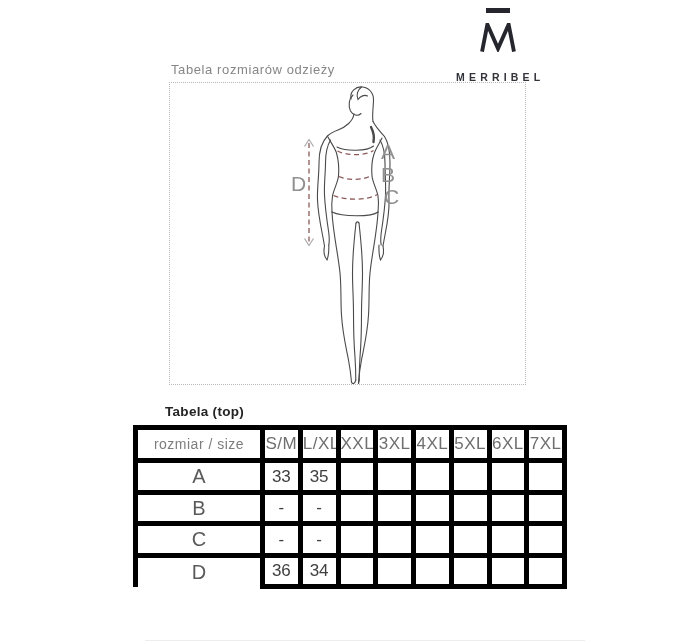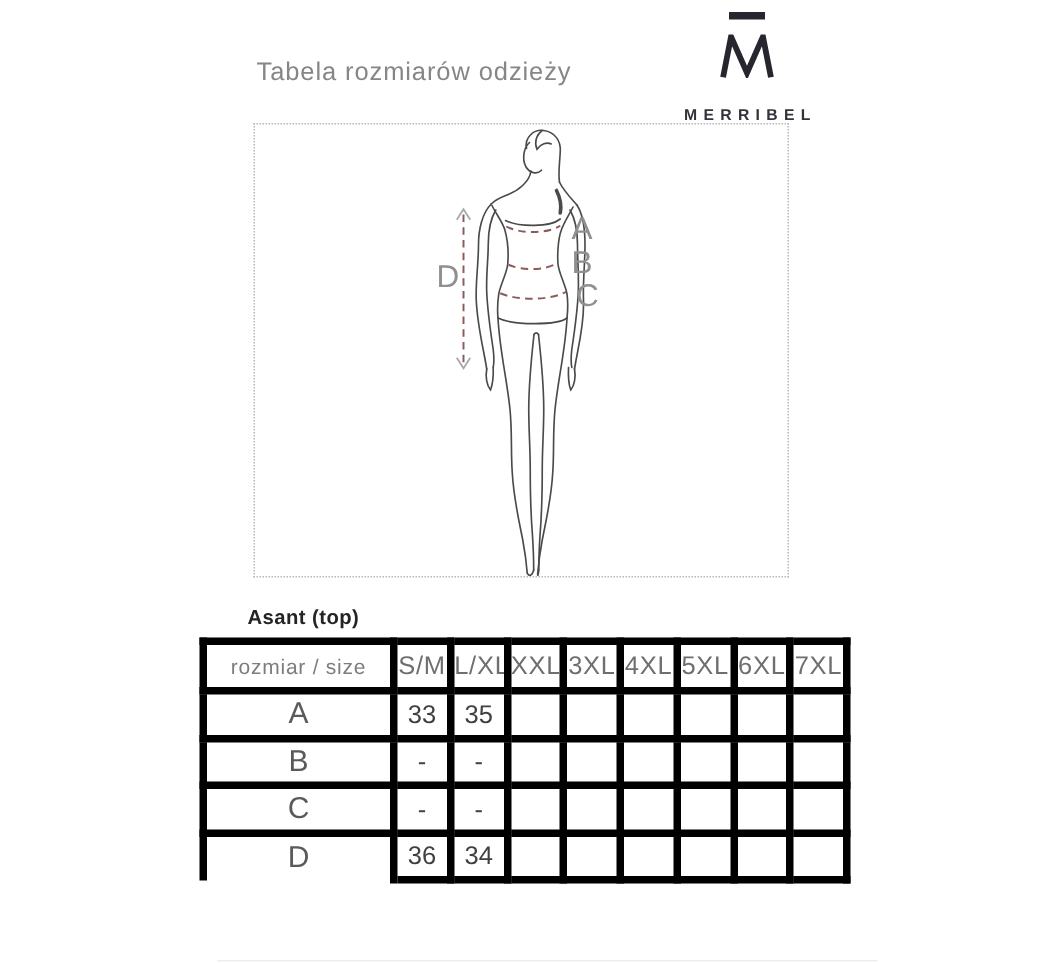--- a/index.html
+++ b/index.html
@@ -12,22 +12,22 @@
   
   .logo { position: absolute; left: 452px; top: 8px; width: 92px; text-align: center; }
   .logo-bar { width: 24px; height: 5px; background: #26262e; margin: 0 auto; }
   .logo-m { display: block; margin: 10px auto 0 auto; }
   .logo-name {
     margin-top: 19px; font-size: 10.5px; font-weight: 600; color: #33333b;
     letter-spacing: 4.2px; text-indent: 4px; white-space: nowrap;
   }
 
   
-  .titles { position: absolute; left: 171px; top: 40px; color: #868686;
-            font-size: 17px; line-height: 15.5px; letter-spacing: 0.6px; font-weight: 300; }
+  .titles { position: absolute; left: 171px; top: 62px; color: #868686;
+            font-size: 13px; line-height: 15.5px; letter-spacing: 0.6px; font-weight: 300; }
 
   
   .diagram-box {
     position: absolute; left: 169px; top: 82px; width: 355px; height: 301px;
     border: 1px dotted #b8b8b8; box-sizing: content-box;
   }
   .diagram-box svg { display: block; }
 
   
   .table-wrap { position: absolute; left: 133px; top: 404px; width: 429px; }
@@ -117,21 +117,21 @@
     <g fill="#909090" font-family="Liberation Sans, sans-serif" font-size="21" font-weight="300">
       <text x="211" y="76">A</text>
       <text x="211" y="99">B</text>
       <text x="214" y="121">C</text>
       <text x="121" y="108">D</text>
     </g>
   </svg>
 </div>
 
 <div class="table-wrap">
-  <div class="table-title">Asant (top)</div>
+  <div class="table-title">Tabela (top)</div>
   <table class="size-table">
     <colgroup>
       <col class="lblcol">
       <col class="szcol">
         <col class="szcol">
         <col class="szcol">
         <col class="szcol">
       <col class="szcol">
         <col class="szcol">
         <col class="szcol">

